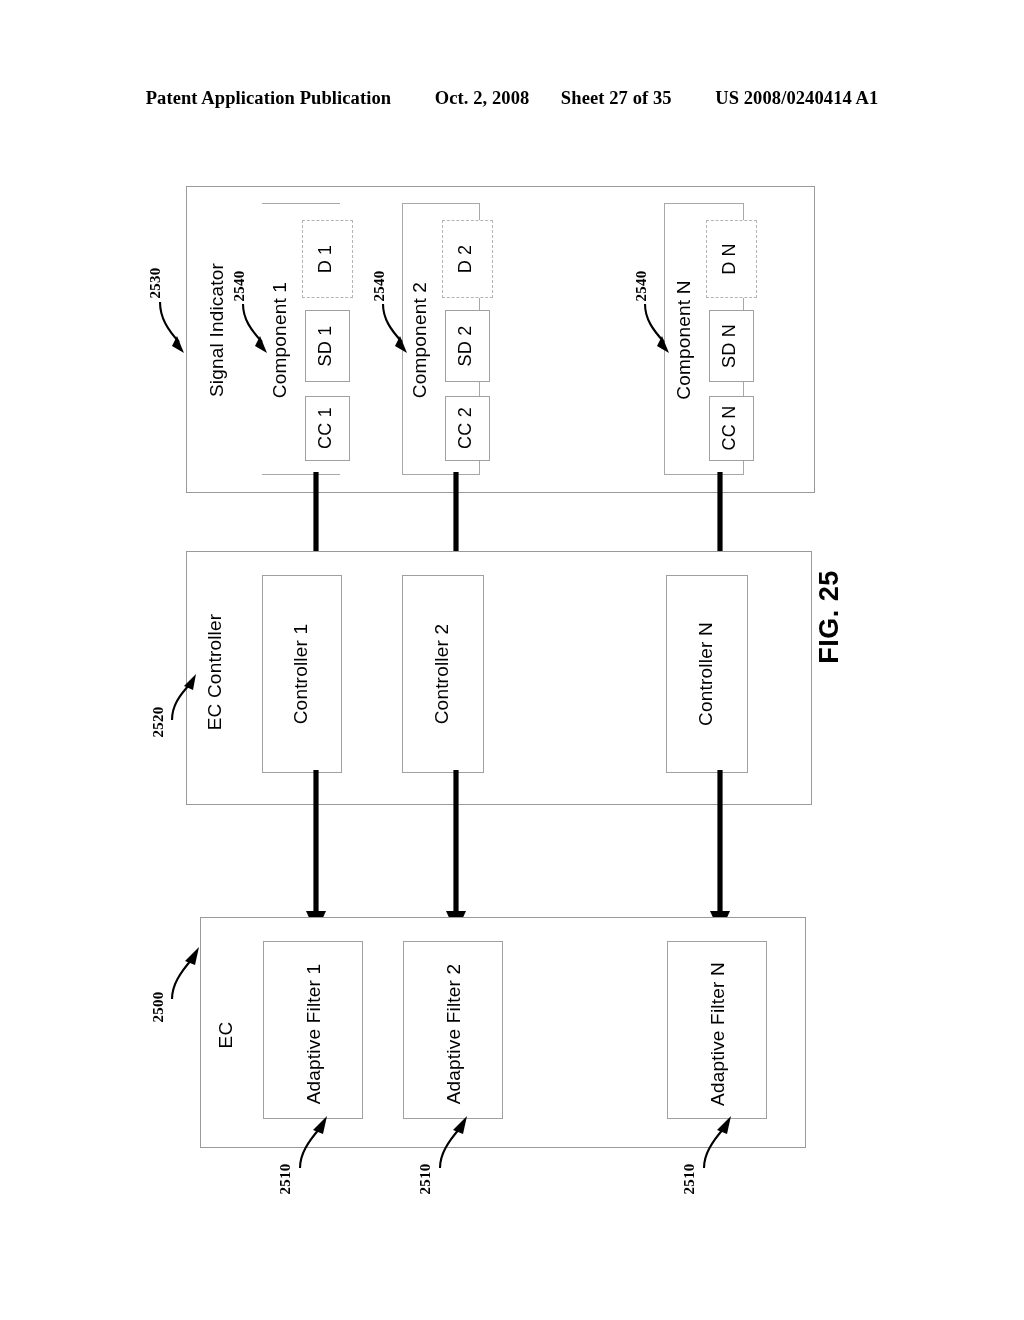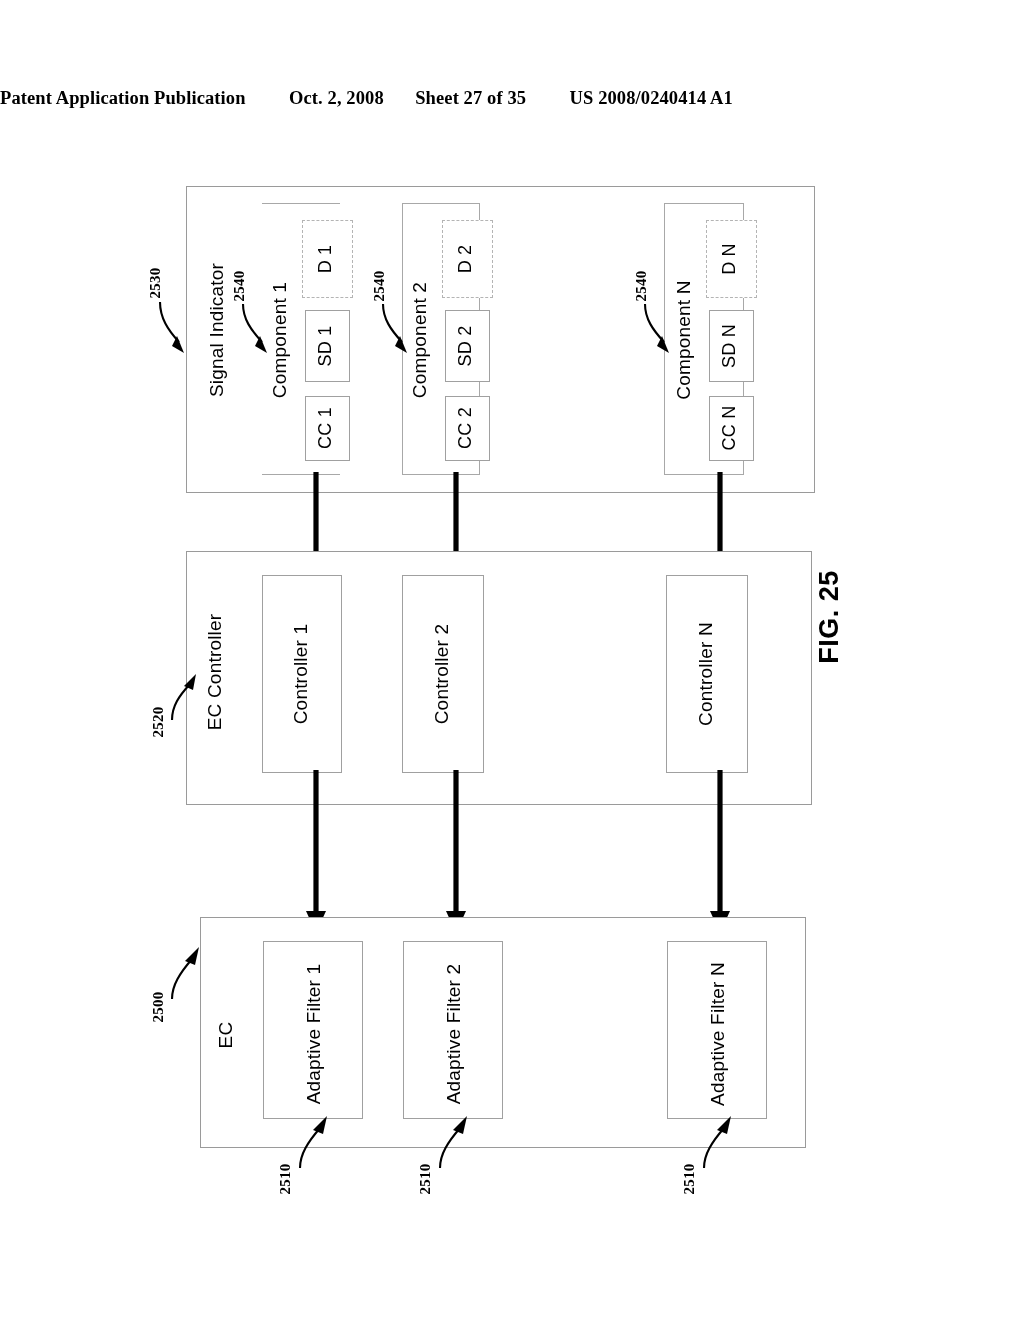--- a/index.html
+++ b/index.html
@@ -15,20 +15,21 @@
     color: #000000;
     overflow: hidden;
   }
 
   
   .pub-header {
     position: absolute;
     top: 88px;
     left: 0;
     width: 1024px;
+    text-align: center;
     font-family: "Liberation Serif", serif;
     font-weight: bold;
     font-size: 18.5px;
     letter-spacing: 0.1px;
     white-space: nowrap;
   }
   .pub-header span { display: inline-block; }
   .hdr-gap-lg { width: 34px; }
   .hdr-gap-md { width: 22px; }
 

